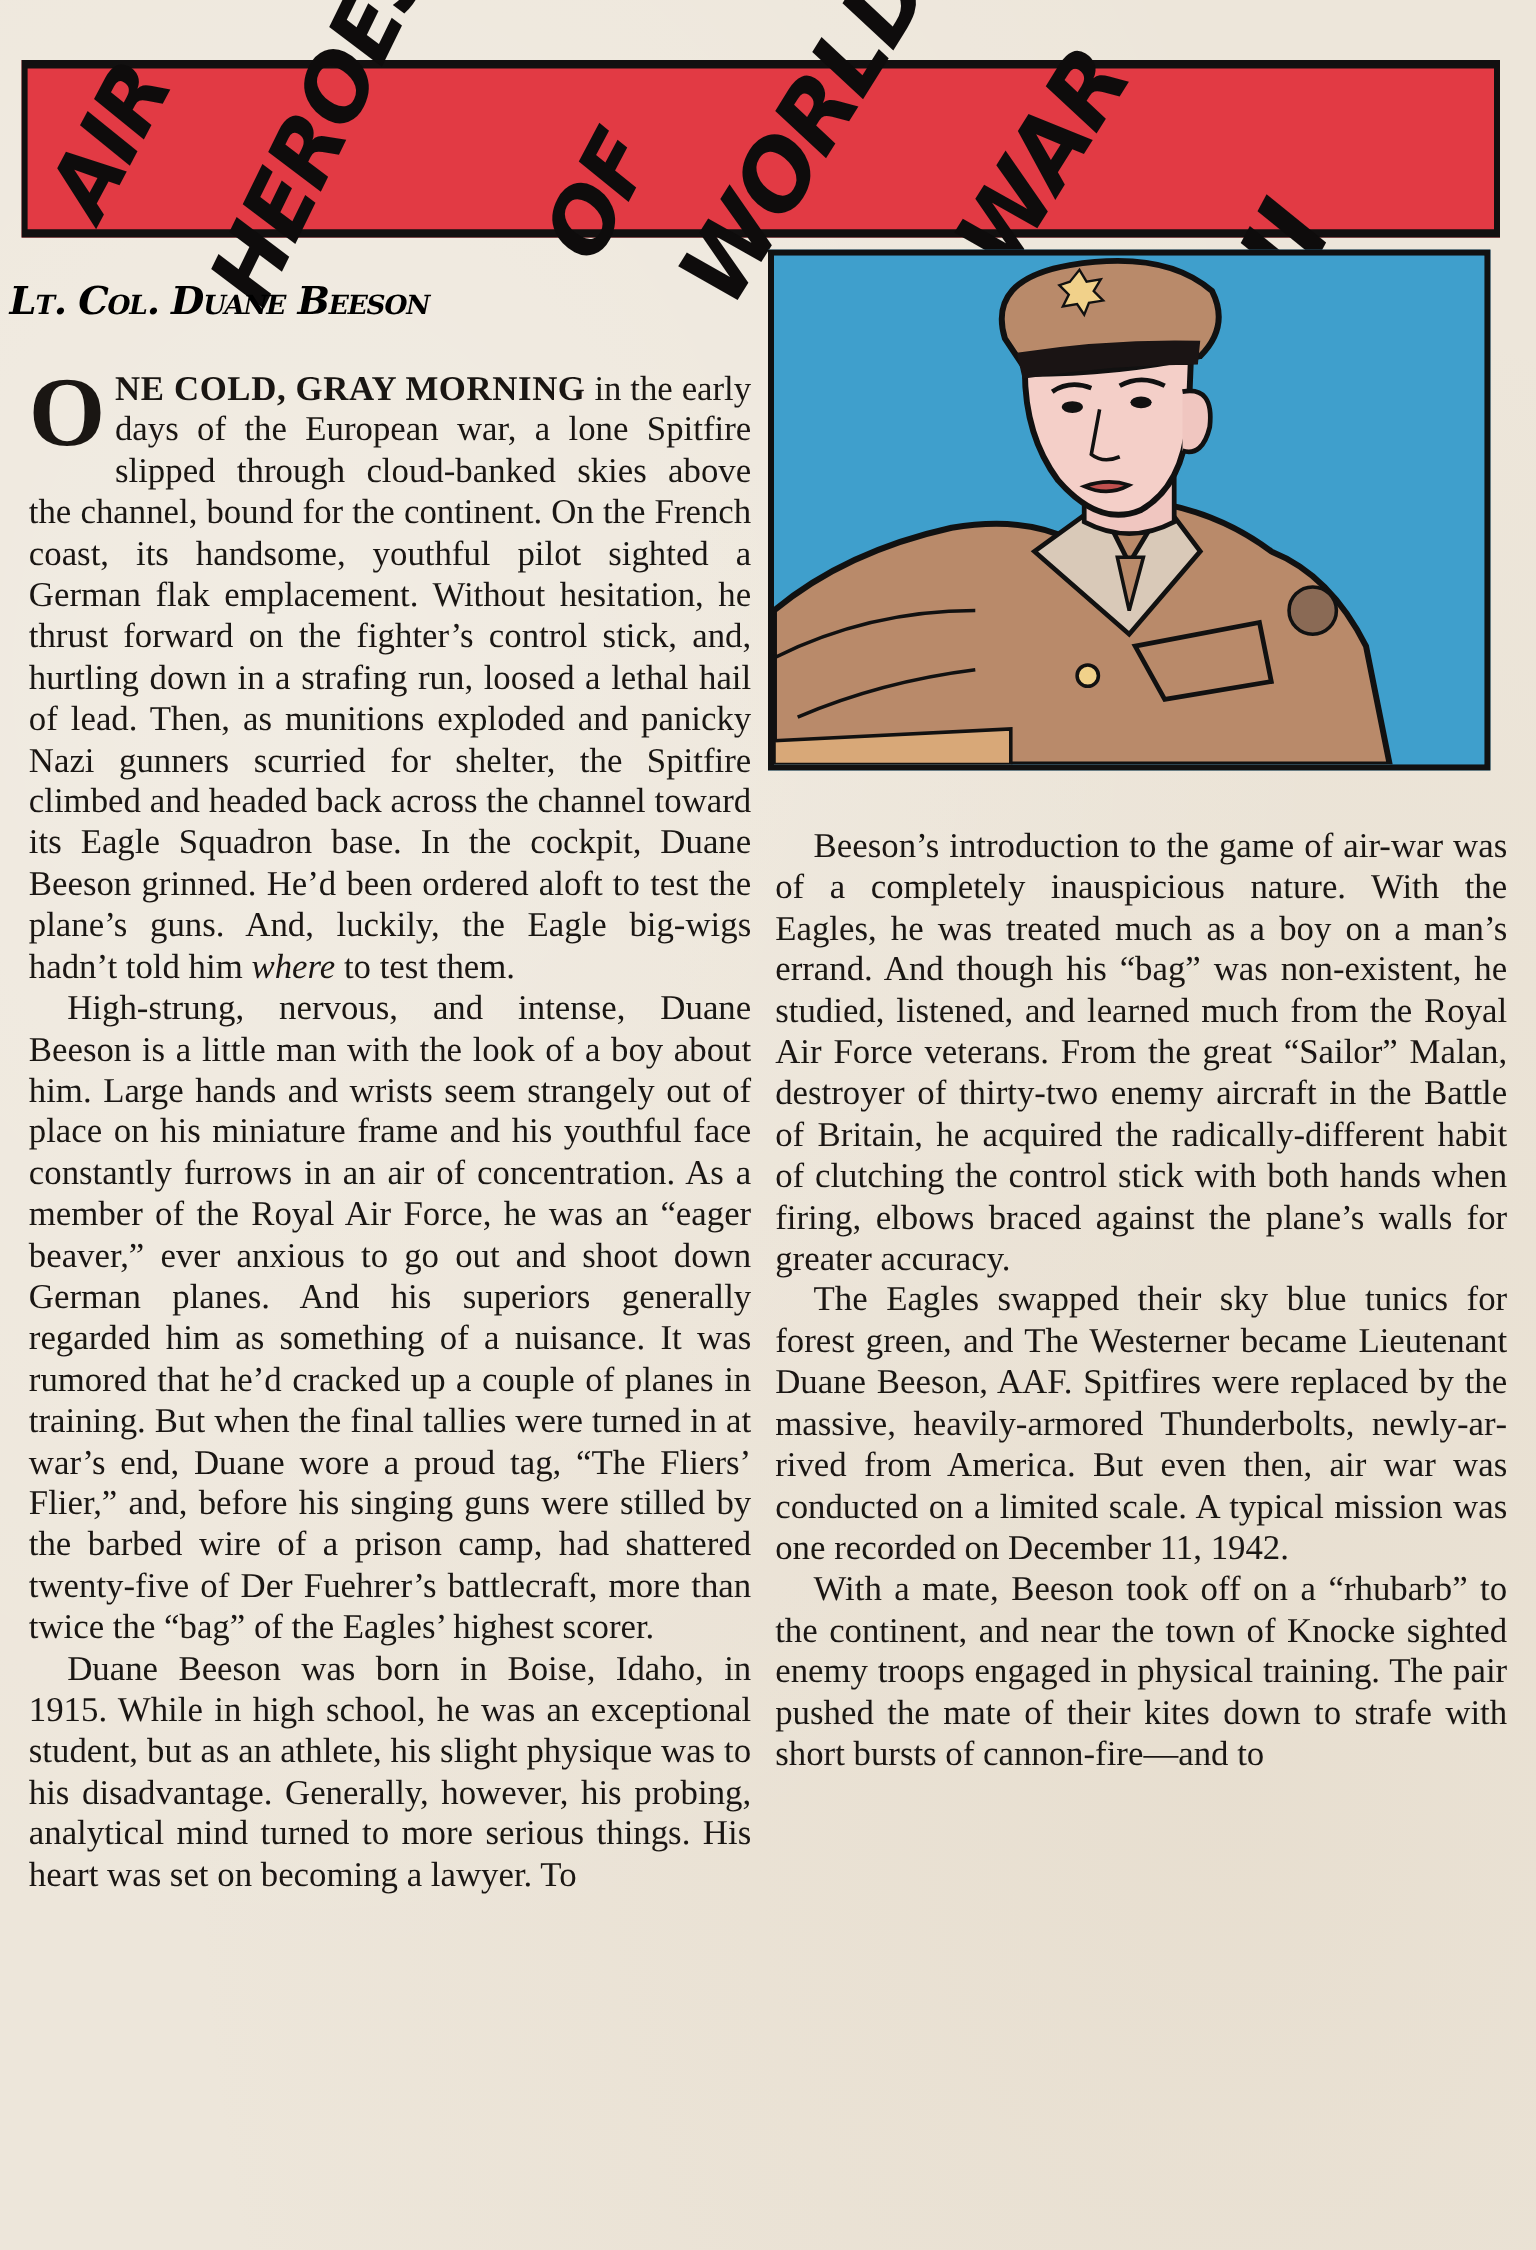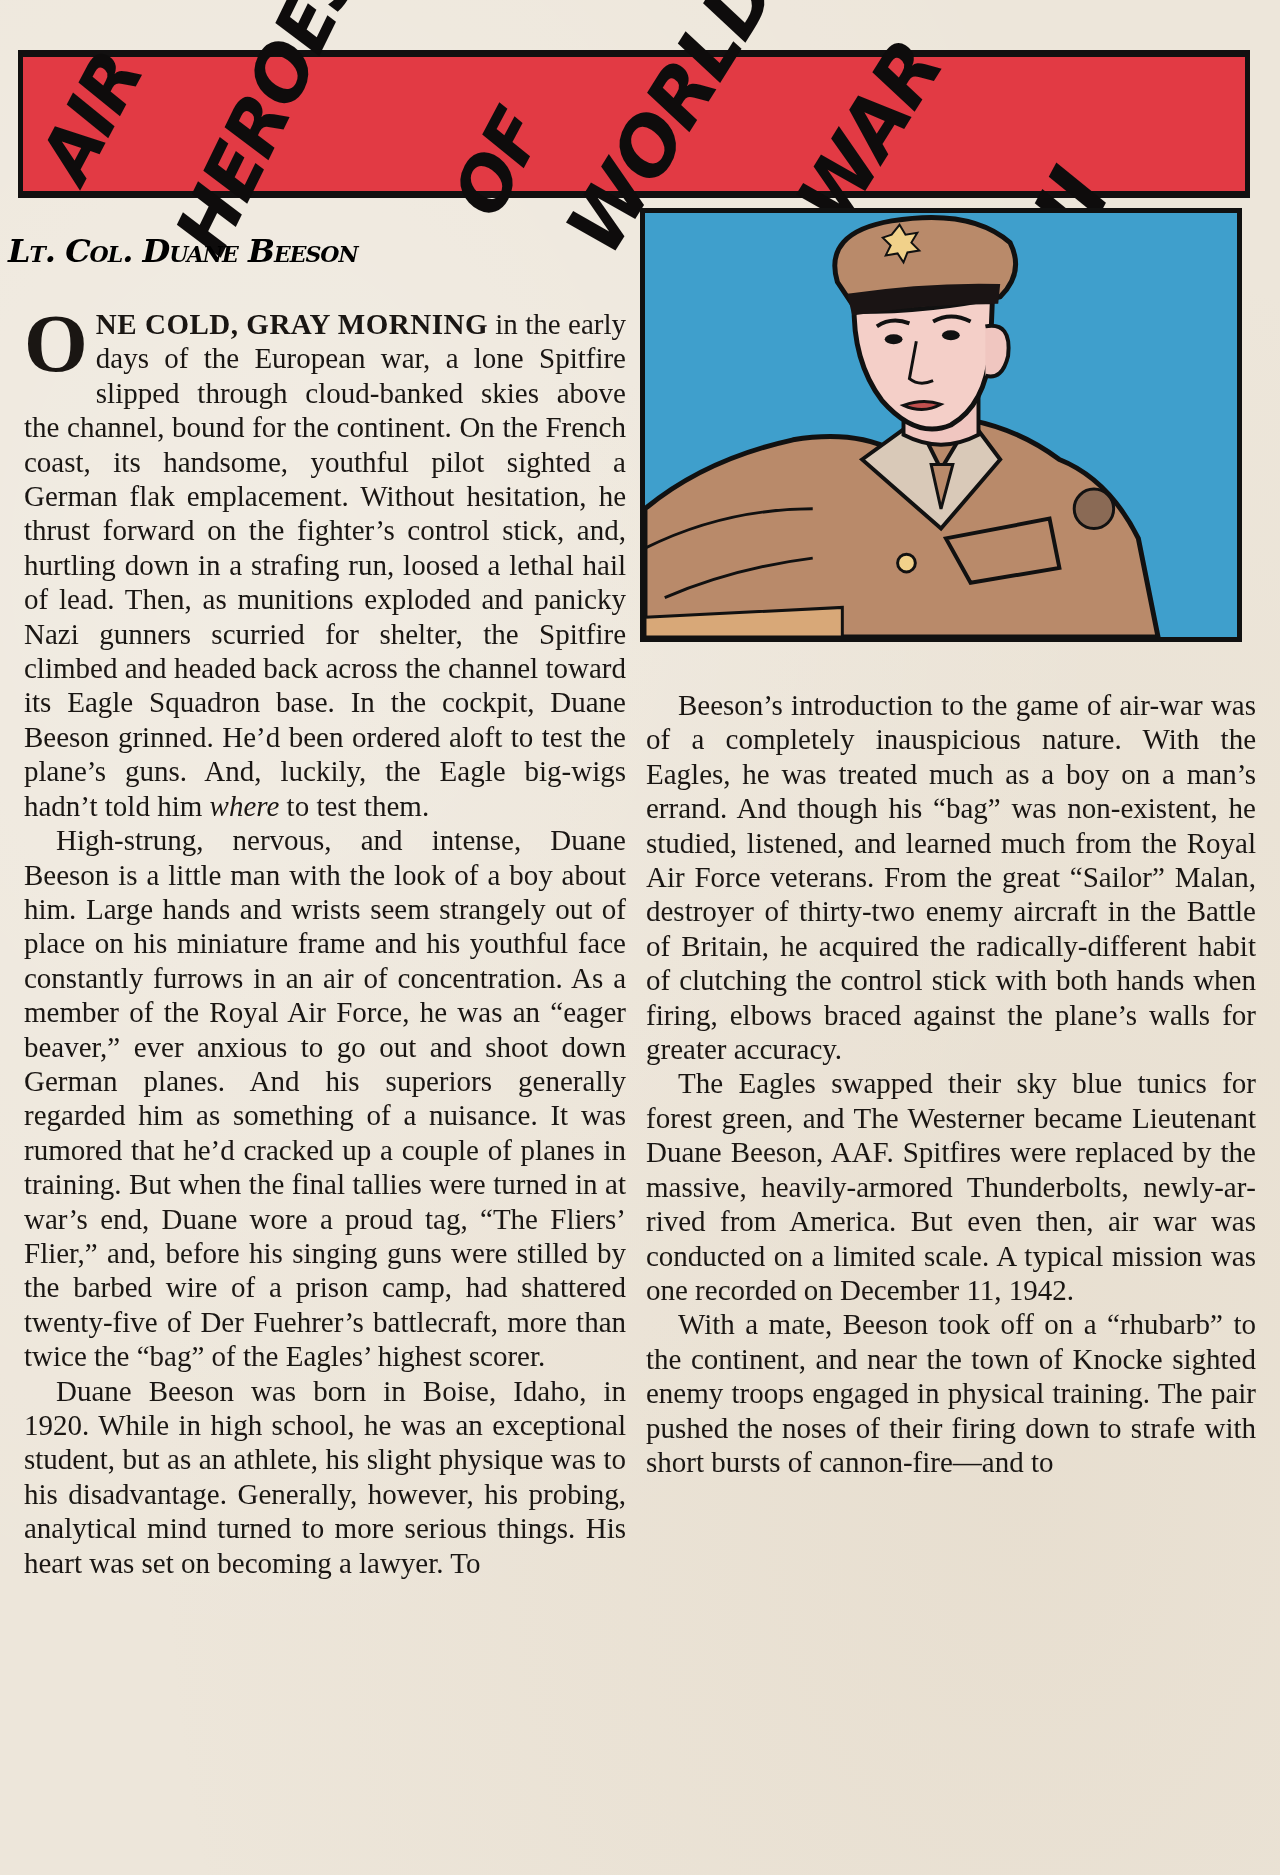--- a/index.html
+++ b/index.html
@@ -133,20 +133,20 @@
     <path d="M20 390 Q90 360 170 350" fill="none" stroke="#111" stroke-width="3"></path>
     <path d="M0 410 L200 400 L200 430 L0 430 Z" fill="#d8a878" stroke="#111" stroke-width="3"></path>
   </svg>
 </div>
 
 <div class="col col-left">
   <p class="first">
     <span class="dropcap">O</span><span class="smallcaps-lead">NE COLD, GRAY MORNING</span><span> in the early days of the European war, a lone Spitfire slipped through cloud-bank­ed skies above the channel, bound for the continent. On the French coast, its hand­some, youthful pilot sighted a German flak emplacement. Without hesitation, he thrust forward on the fighter’s control stick, and, hurtling down in a strafing run, loosed a lethal hail of lead. Then, as munitions ex­ploded and panicky Nazi gunners scurried for shelter, the Spitfire climbed and headed back across the channel toward its Eagle Squadron base. In the cockpit, Duane Bee­son grinned. He’d been ordered aloft to test the plane’s guns. And, luckily, the Eagle big-wigs hadn’t told him </span><em>where</em><span> to test them.</span>
   </p>
   <p>High-strung, nervous, and intense, Duane Beeson is a little man with the look of a boy about him. Large hands and wrists seem strangely out of place on his miniature frame and his youthful face con­stantly furrows in an air of concentration. As a member of the Royal Air Force, he was an “eager beaver,” ever anxious to go out and shoot down German planes. And his superiors generally regarded him as something of a nuisance. It was rumored that he’d cracked up a couple of planes in training. But when the final tallies were turned in at war’s end, Duane wore a proud tag, “The Fliers’ Flier,” and, before his singing guns were stilled by the barbed wire of a prison camp, had shattered twenty-five of Der Fuehrer’s battlecraft, more than twice the “bag” of the Eagles’ highest scorer.</p>
-  <p>Duane Beeson was born in Boise, Idaho, in 1920. While in high school, he was an exceptional student, but as an athlete, his slight physique was to his disadvantage. Generally, however, his probing, analytical mind turned to more serious things. His heart was set on becoming a lawyer. To</p>
+  <p>Duane Beeson was born in Boise, Idaho, in 1915. While in high school, he was an exceptional student, but as an athlete, his slight physique was to his disadvantage. Generally, however, his probing, analytical mind turned to more serious things. His heart was set on becoming a lawyer. To</p>
 </div>
 
 <div class="col col-right-top">
   <p>Beeson’s introduction to the game of air-war was of a completely inauspicious nature. With the Eagles, he was treated much as a boy on a man’s errand. And though his “bag” was non-existent, he studied, listened, and learned much from the Royal Air Force veterans. From the great “Sailor” Malan, destroyer of thirty-two enemy aircraft in the Battle of Britain, he acquired the radically-different habit of clutching the control stick with both hands when firing, elbows braced against the plane’s walls for greater accuracy.</p>
   <p>The Eagles swapped their sky blue tunics for forest green, and The Westerner became Lieutenant Duane Beeson, AAF. Spitfires were replaced by the massive, heavily-armored Thunderbolts, newly-ar­rived from America. But even then, air war was conducted on a limited scale. A typical mission was one recorded on De­cember 11, 1942.</p>
-  <p>With a mate, Beeson took off on a “rhubarb” to the continent, and near the town of Knocke sighted enemy troops en­gaged in physical training. The pair push­ed the noses of their firing down to strafe with short bursts of cannon-fire—and to</p>
+  <p>With a mate, Beeson took off on a “rhubarb” to the continent, and near the town of Knocke sighted enemy troops en­gaged in physical training. The pair push­ed the mate of their kites down to strafe with short bursts of cannon-fire—and to</p>
 </div>
 
 </body></html>

